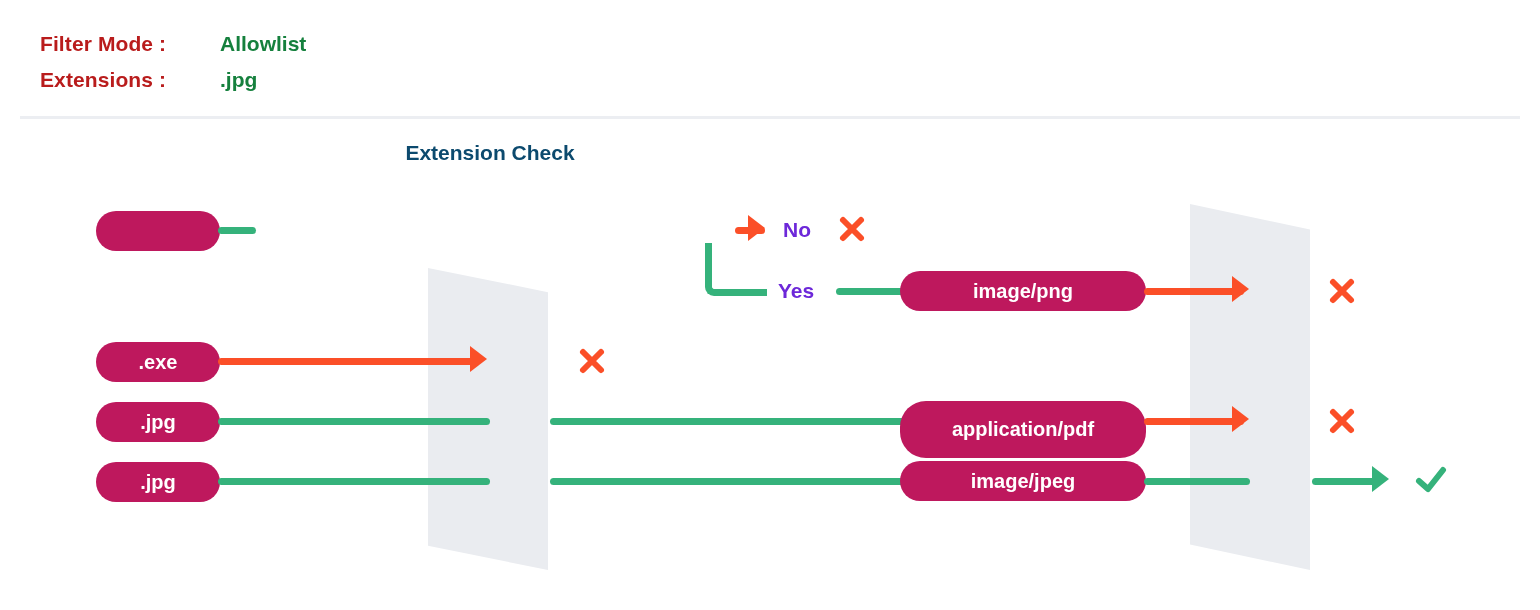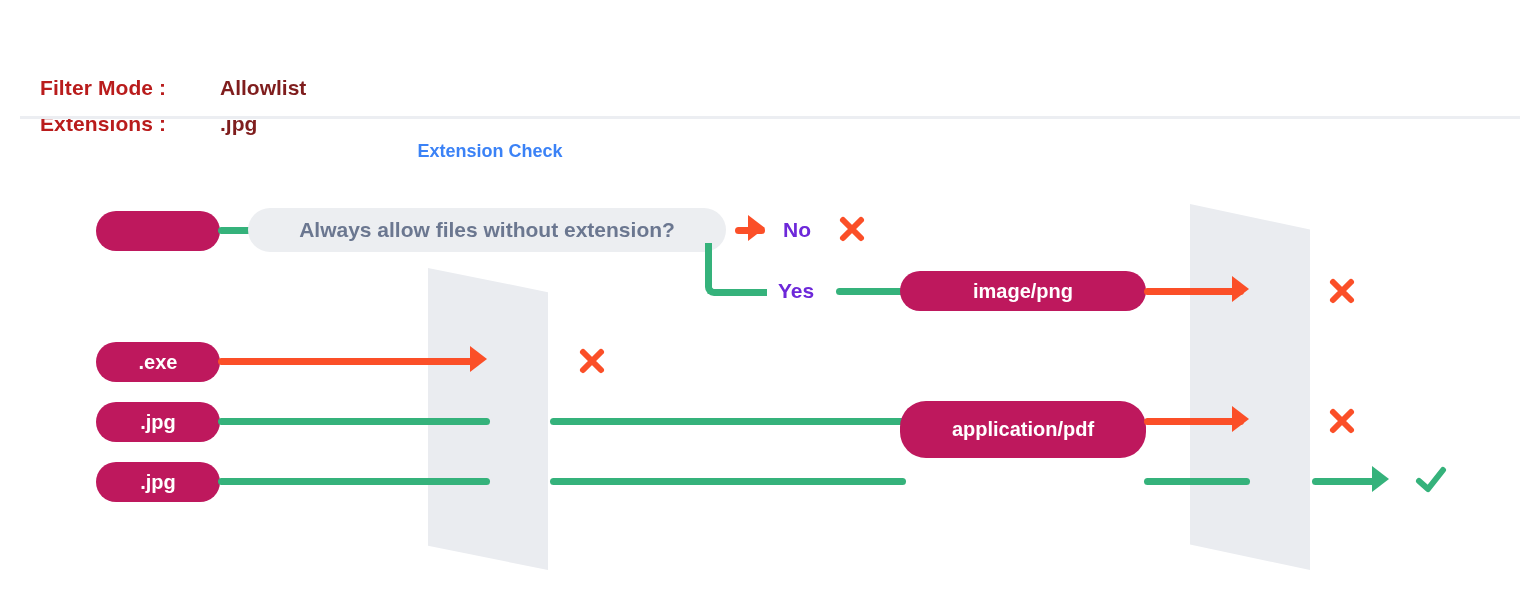--- a/index.html
+++ b/index.html
@@ -20,35 +20,34 @@
     width: 180px;
     font-size: 21px;
     font-weight: bold;
     color: #b91c1c;
     letter-spacing: .1px;
   }
   .hdr-value {
     display: inline-block;
     font-size: 21px;
     font-weight: bold;
-    color: #7f1d1d;
-    margin-top: 44px;
+    color: #15803d;
   }
   #hdr-divider {
     position: absolute; left: 20px; top: 116px;
     width: 1500px; height: 3px;
     background: #eceef2;
   }
 
   
   .col-head {
     position: absolute;
-    font-size: 18px;
-    font-weight: bold;
-    color: #3b82f6;
+    font-size: 21px;
+    font-weight: bold;
+    color: #0c4a6e;
     text-align: center;
     white-space: nowrap;
   }
   #col-ext  { left: 330px; top: 141px; width: 320px; }
   #col-mime { left: 1090px; top: 141px; width: 320px; }
 
   
   #stage { position: absolute; left: 0; top: 0; width: 1540px; height: 610px; }
 
   
@@ -146,21 +145,20 @@
 
   <div class="col-head" id="col-ext">Extension Check</div>
 
   <div class="barrier" id="barrier-ext"></div>
   <div class="barrier" id="barrier-mime"></div>
 
   <div class="pill" style="left:96px; top:211px; width:124px; height:40px;"></div>
 
   <div class="line green" style="left:218px; top:227px; width:38px;"></div>
 
-  <div class="pill-q" style="left:248px; top:208px; width:478px; height:44px;">Always allow files without extension?</div>
 
   <div class="line red" style="left:735px; top:227px; width:30px;"></div>
   <div class="arrow red" style="left:748px; top:215px;"></div>
   <div class="branch-label" style="left:783px; top:218px;">No</div>
   <div class="mark x" style="left:837px; top:214px;">
     <svg width="30" height="30" viewBox="0 0 30 30" aria-hidden="true">
       <path d="M6 6 L24 24 M24 6 L6 24" stroke="#fb4f28" stroke-width="6" stroke-linecap="round"></path>
     </svg>
   </div>
 
@@ -202,20 +200,21 @@
     <svg width="30" height="30" viewBox="0 0 30 30" aria-hidden="true">
       <path d="M6 6 L24 24 M24 6 L6 24" stroke="#fb4f28" stroke-width="6" stroke-linecap="round"></path>
     </svg>
   </div>
 
   <div class="pill" style="left:96px; top:462px; width:124px; height:40px;">.jpg</div>
 
   <div class="line green" style="left:218px; top:478px; width:272px;"></div>
   <div class="line green" style="left:550px; top:478px; width:356px;"></div>
 
+  <div class="pill" style="left:900px; top:461px; width:246px; height:40px;">image/jpeg</div>
 
   <div class="line green" style="left:1144px; top:478px; width:106px;"></div>
   <div class="line green" style="left:1312px; top:478px; width:68px;"></div>
   <div class="arrow green" style="left:1372px; top:466px;"></div>
   <div class="mark check" style="left:1414px; top:464px;">
     <svg width="34" height="32" viewBox="0 0 34 32" aria-hidden="true">
       <path d="M5 17 L14 25 L29 6" fill="none" stroke="#35b27b" stroke-width="6" stroke-linecap="round" stroke-linejoin="round"></path>
     </svg>
   </div>
 

